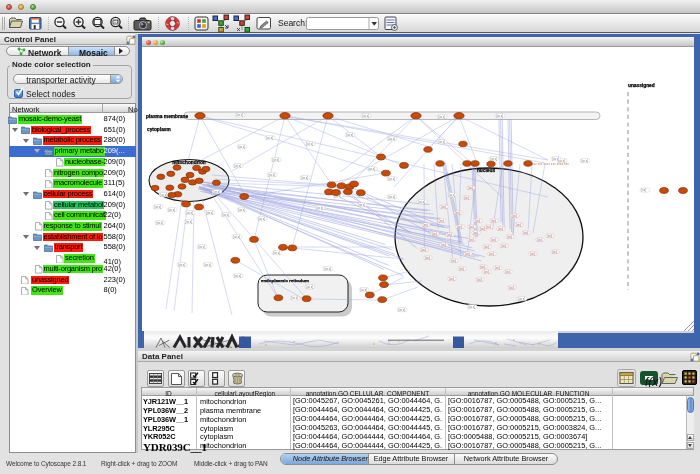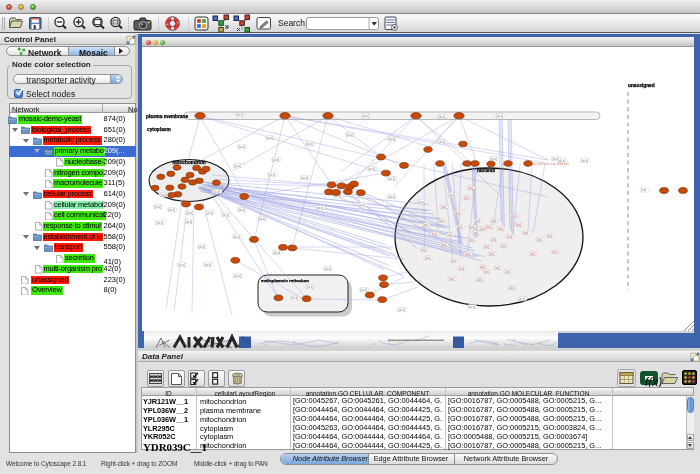--- a/index.html
+++ b/index.html
@@ -211,21 +211,21 @@
 <svg class="abs" style="left:23.0px;top:76.5px" width="9" height="8">
       <path d="M0.5 2 l0-1 h3 l1 1 h4 v5.5 h-8 z" fill="#6d96c6" stroke="#44648e" stroke-width="0.7"></path>
       <path d="M0.5 3.4 h8" stroke="#8fb2d8" stroke-width="0.8"></path>
     </svg>
 <div class="abs" style="left:32.5px;top:75.9px;height:8.6px;line-height:8.6px;background:#fc1c07;padding:0 1px;white-space:nowrap;">cellular process</div>
 <div class="abs" style="left:93.5px;top:75.9px;height:8.6px;line-height:8.6px;color:#000;letter-spacing:0;">614(0)</div>
 <svg class="abs" style="left:35.0px;top:87.0px" width="8" height="8.6">
       <path d="M0.5 0.5 h4.2 l2.3 2.3 v5.3 h-6.5 z" fill="#fdfdfd" stroke="#9a9aa2" stroke-width="0.8"></path>
       <path d="M4.7 0.5 v2.3 h2.3" fill="none" stroke="#9a9aa2" stroke-width="0.8"></path>
     </svg>
-<div class="abs" style="left:43.0px;top:86.6px;height:8.6px;line-height:8.6px;background:#86efac;padding:0 1px;white-space:nowrap;">cellular metabol</div>
+<div class="abs" style="left:43.0px;top:86.6px;height:8.6px;line-height:8.6px;background:#22c55e;padding:0 1px;white-space:nowrap;">cellular metabol</div>
 <div class="abs" style="left:93.5px;top:86.6px;height:8.6px;line-height:8.6px;color:#000;letter-spacing:0;">209(0)</div>
 <svg class="abs" style="left:35.0px;top:97.7px" width="8" height="8.6">
       <path d="M0.5 0.5 h4.2 l2.3 2.3 v5.3 h-6.5 z" fill="#fdfdfd" stroke="#9a9aa2" stroke-width="0.8"></path>
       <path d="M4.7 0.5 v2.3 h2.3" fill="none" stroke="#9a9aa2" stroke-width="0.8"></path>
     </svg>
 <div class="abs" style="left:43.0px;top:97.3px;height:8.6px;line-height:8.6px;background:#40e70f;padding:0 1px;white-space:nowrap;">cell communicat</div>
 <div class="abs" style="left:93.5px;top:97.3px;height:8.6px;line-height:8.6px;color:#000;letter-spacing:0;">22(0)</div>
 <svg class="abs" style="left:24.5px;top:108.4px" width="8" height="8.6">
       <path d="M0.5 0.5 h4.2 l2.3 2.3 v5.3 h-6.5 z" fill="#fdfdfd" stroke="#9a9aa2" stroke-width="0.8"></path>
       <path d="M4.7 0.5 v2.3 h2.3" fill="none" stroke="#9a9aa2" stroke-width="0.8"></path>
@@ -683,21 +683,21 @@
       <circle cx="395" cy="13" r="0.7"></circle>
       <circle cx="370" cy="9" r="0.7"></circle>
     </g>
 </svg>
 <div class="abs" style="left:138px;top:331px;width:6px;height:17px;background:#3e65ab;"></div>
 <div class="abs" style="left:558px;top:333px;width:142px;height:15px;background:#3e65ab;border-radius:0 0 5px 0;"></div>
 <div class="abs" style="left:138px;top:348px;width:562px;height:3px;background:#d2d2d2;"></div>
 
 <div class="abs" style="left:138px;top:351px;width:562px;height:101px;background:#e0e0e0;"></div>
 <div class="abs" style="left:138px;top:351px;width:562px;height:11px;background:linear-gradient(#f4f4f4,#d4d4d4);border-bottom:1px solid #a8a8a8;">
- <div class="abs" style="left:4px;top:1px;font-size:8px;font-weight:bold;color:#222;font-style:italic;">Data Panel</div>
+ <div class="abs" style="left:4px;top:1px;font-size:8px;font-weight:bold;color:#222;">Data Panel</div>
  <svg class="abs" style="left:552px;top:0.5px;" width="10" height="10">
       <rect x="6.8" y="0.6" width="2.6" height="2.6" fill="#4f74ae"></rect>
       <rect x="0.6" y="6.8" width="2.6" height="2.6" fill="#4f74ae"></rect>
       <rect x="0.8" y="1.2" width="5.6" height="5.6" rx="1.2" fill="#f2f4f8" stroke="#ad9c60" stroke-width="0.9"></rect>
       <rect x="3.4" y="3.6" width="5.6" height="5.6" rx="1.2" fill="#f6f8fb" stroke="#ad9c60" stroke-width="0.9"></rect>
     </svg>
 </div>
 <div class="abs" style="left:147px;top:370px;width:17px;height:17px;border:1px solid #9a9a9a;border-radius:2px;background:linear-gradient(#fdfdfd,#dcdcdc);"></div>
 <svg class="abs" style="left:149px;top:373px" width="13" height="11">
     <rect x="0.5" y="0.5" width="12" height="10" fill="#e8e8e8" stroke="#444"></rect>

